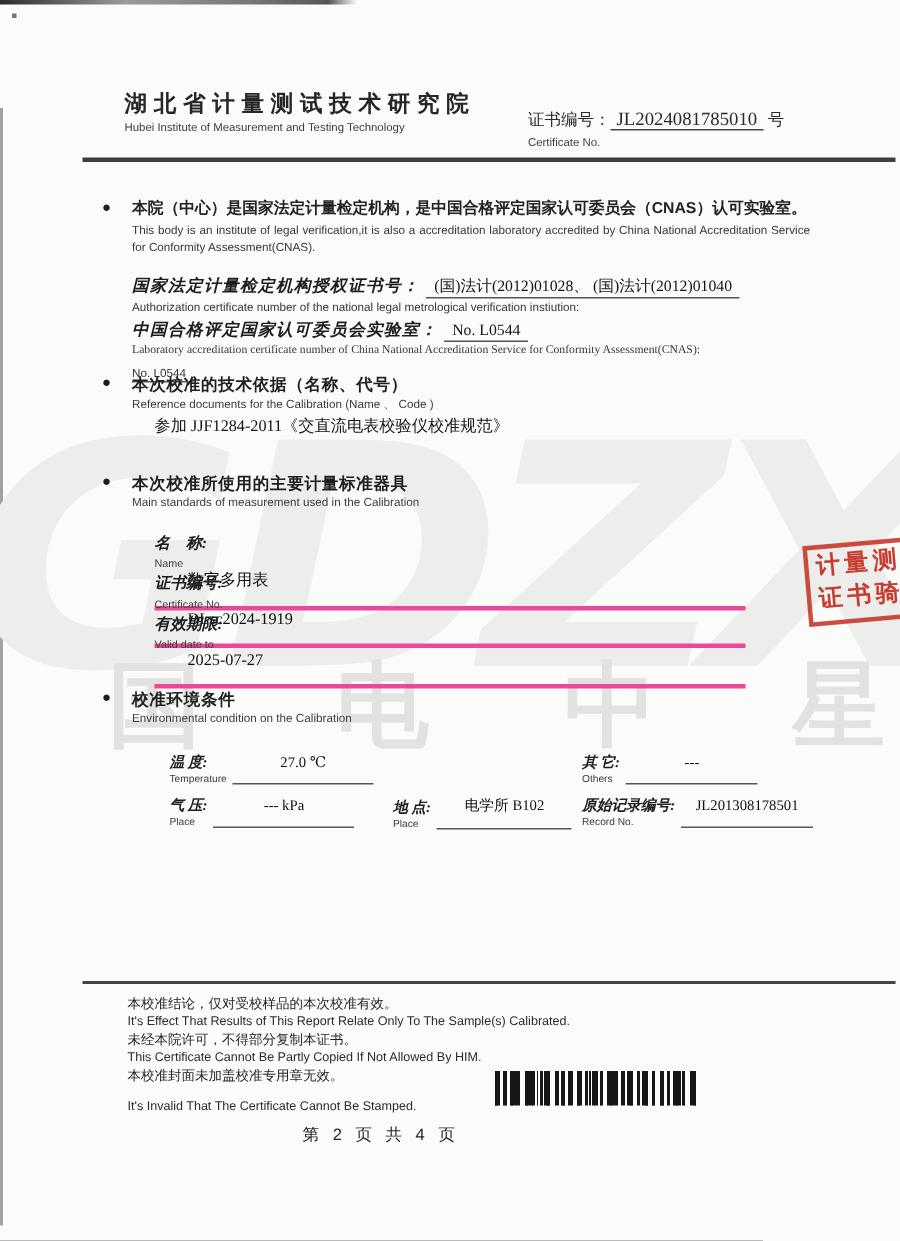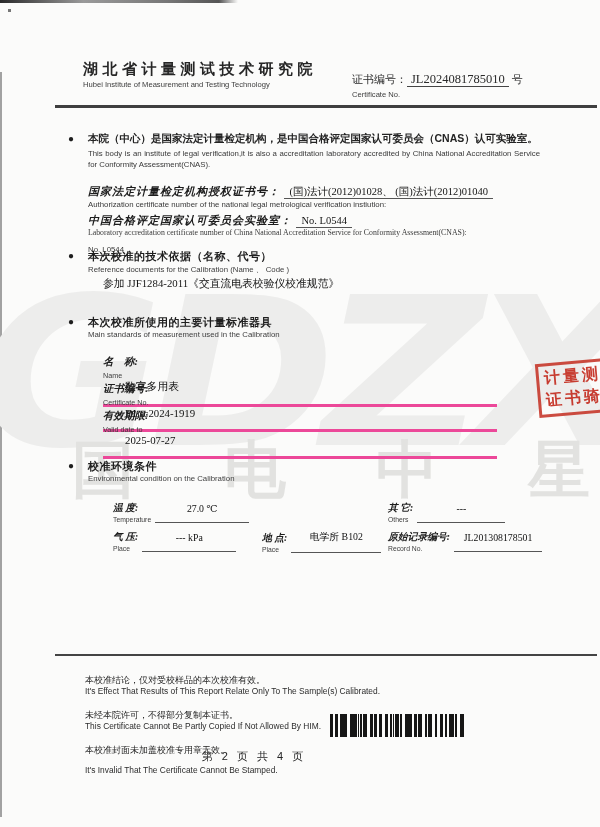--- a/index.html
+++ b/index.html
@@ -63,21 +63,21 @@
     font-family:"Liberation Serif","DejaVu Serif",serif;font-style:italic;font-weight:bold;
     font-size:9.8px;color:#1d1d1d;}
   .env-cell .elabel .en{display:block;font-style:normal;font-weight:normal;
     font-family:"Liberation Sans",sans-serif;font-size:6.8px;color:#3d3d3d;margin-top:1px;}
   .env-cell .eval{display:inline-block;vertical-align:bottom;text-align:center;
     border-bottom:1px solid #555;padding-bottom:8px;margin-left:4px;
     font-family:"Liberation Serif","DejaVu Serif",serif;font-size:9.8px;color:#101010;}
   
   .rule-bottom{position:absolute;top:654px;left:55px;width:542px;height:2px;background:#444;}
   .notes{position:absolute;top:663px;left:85px;width:400px;}
-  .notes .cn{font-size:9px;color:#1f1f1f;line-height:1.35;margin-top:11px;}
+  .notes .cn{font-size:9px;color:#1f1f1f;line-height:1.35;}
   .notes .en{font-size:8.4px;color:#2c2c2c;line-height:1.4;}
   .notes .gap{margin-top:9px;}
   .barcode{position:absolute;top:714px;left:330px;width:134px;height:23px;
     background:
       repeating-linear-gradient(90deg,#161616 0 2px,transparent 2px 5px),
       repeating-linear-gradient(90deg,#161616 0 1px,transparent 1px 7px),
       repeating-linear-gradient(90deg,#161616 0 3px,transparent 3px 11px);}
   .page-num{position:absolute;top:749px;left:0;width:508px;text-align:center;
     font-size:11px;letter-spacing:3px;color:#242424;}
 </style>

